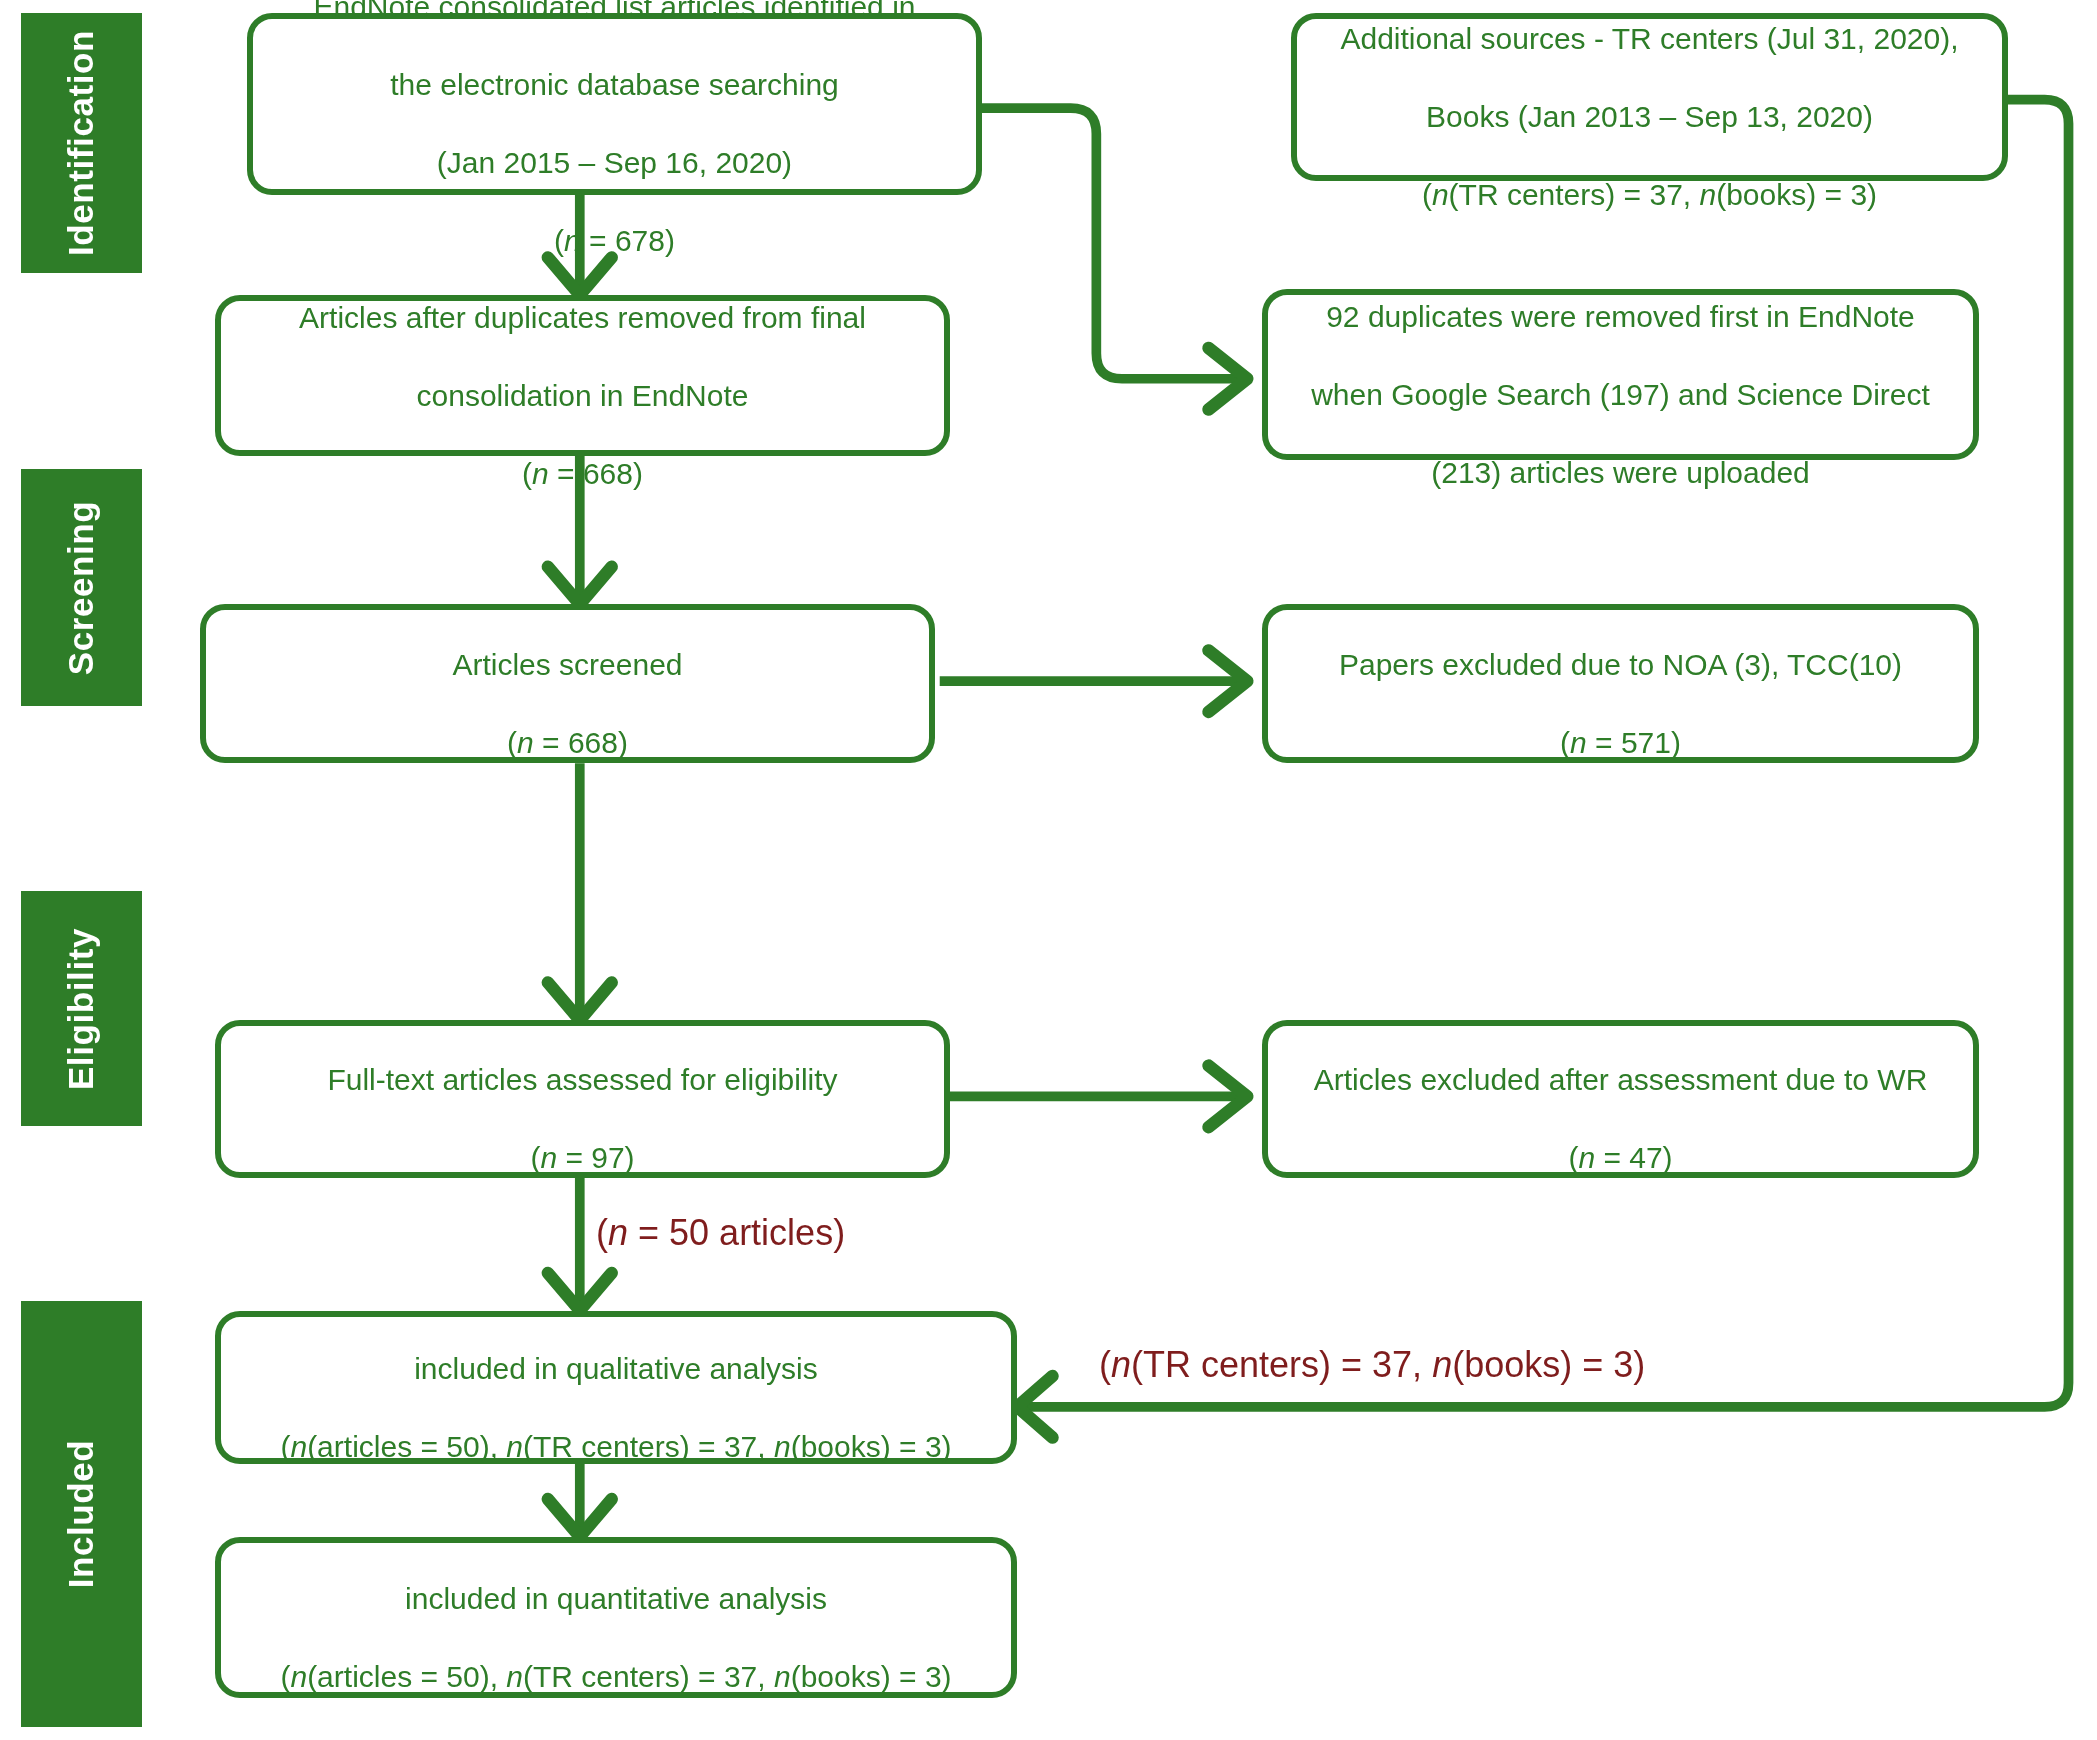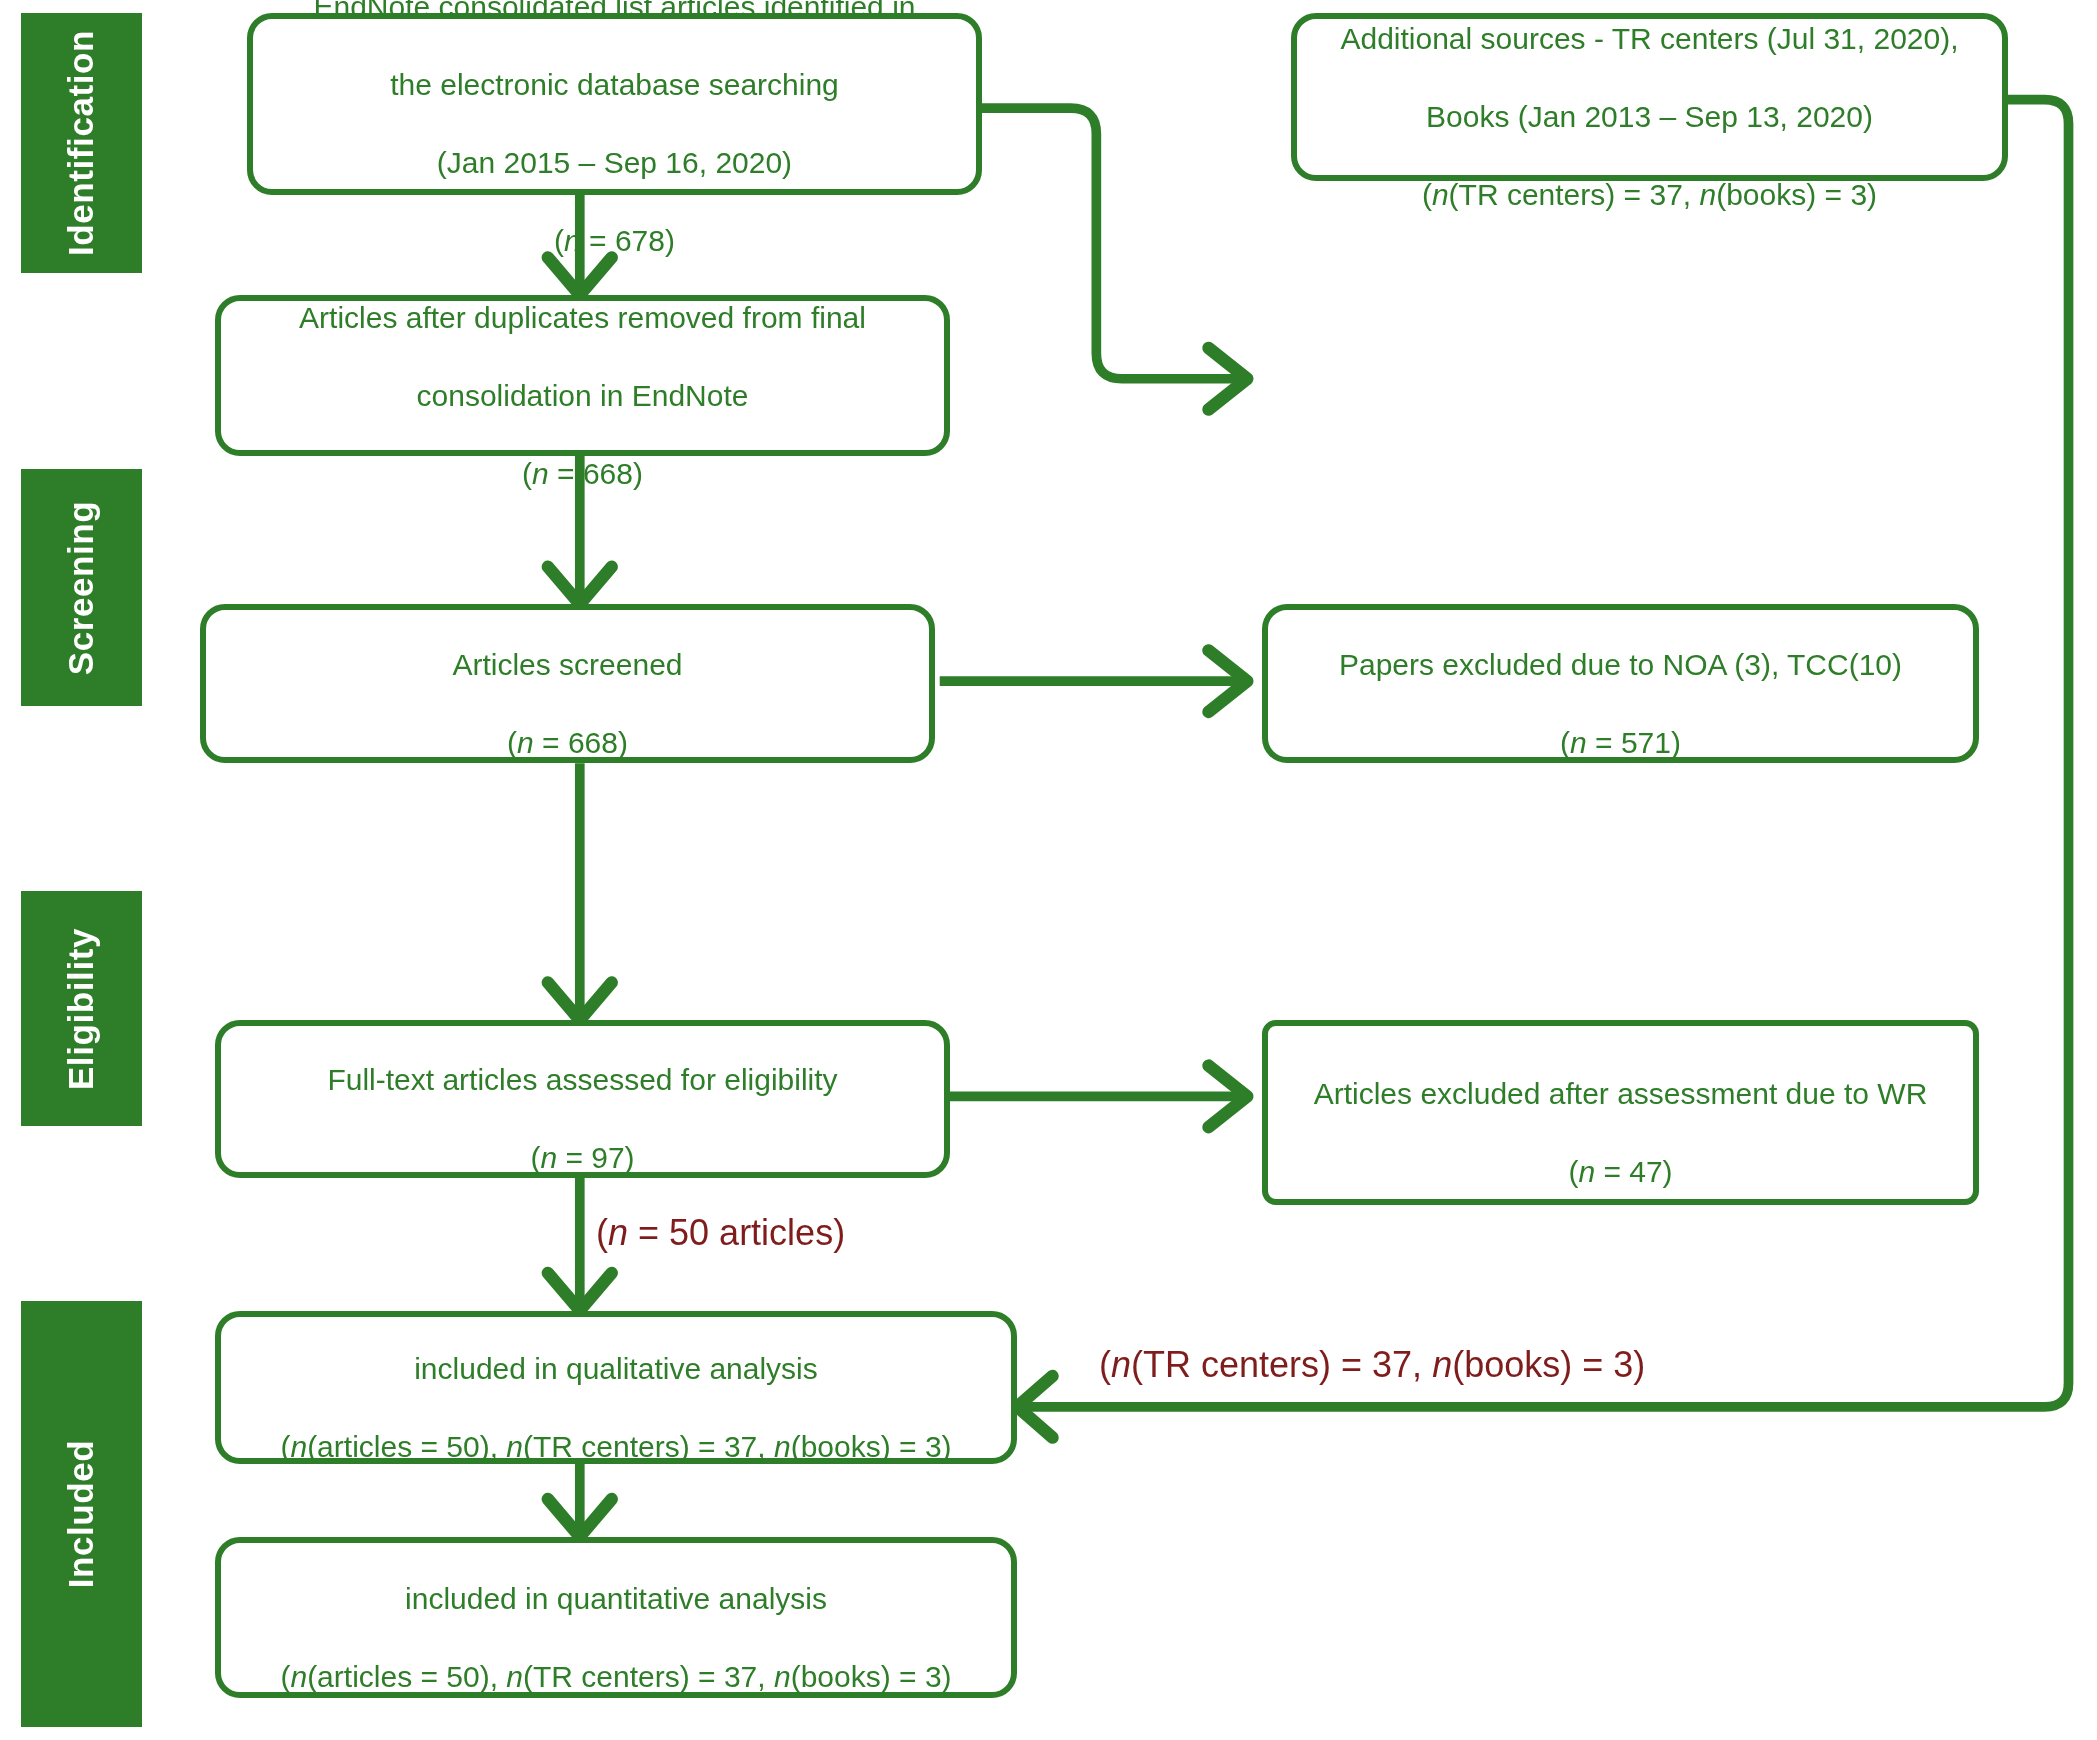--- a/index.html
+++ b/index.html
@@ -163,20 +163,27 @@
   </div>
 
   <div class="node" style="left:215px; top:295px; width:735px; height:161px;">
     <div class="node-text">
       <span>Articles after duplicates removed  from final</span><br>
       <span>consolidation in EndNote</span><br>
       <span>(</span><i>n</i><span> = 668)</span>
     </div>
   </div>
 
+  <div class="node" style="left:1262px; top:289px; width:717px; height:171px;">
+    <div class="node-text">
+      <span>92 duplicates were removed first in EndNote</span><br>
+      <span>when Google Search (197) and Science Direct</span><br>
+      <span>(213) articles were uploaded</span>
+    </div>
+  </div>
 
   <div class="node" style="left:200px; top:604px; width:735px; height:159px;">
     <div class="node-text">
       <span>Articles screened</span><br>
       <span>(</span><i>n</i><span> = 668)</span>
     </div>
   </div>
 
   <div class="node" style="left:1262px; top:604px; width:717px; height:159px;">
     <div class="node-text">
@@ -185,21 +192,21 @@
     </div>
   </div>
 
   <div class="node" style="left:215px; top:1020px; width:735px; height:158px;">
     <div class="node-text">
       <span>Full-text articles assessed for eligibility</span><br>
       <span>(</span><i>n</i><span> = 97)</span>
     </div>
   </div>
 
-  <div class="node" style="left:1262px; top:1020px; width:717px; height:185px;border-radius:14px;">
+  <div class="node" style="left:1262px; top:1020px; width:717px; height:158px;">
     <div class="node-text">
       <span>Articles excluded after assessment due to WR</span><br>
       <span>(</span><i>n</i><span> = 47)</span>
     </div>
   </div>
 
   <div class="node" style="left:215px; top:1311px; width:802px; height:153px;">
     <div class="node-text">
       <span>included in qualitative analysis</span><br>
       <span>(</span><i>n</i><span>(articles = 50), </span><i>n</i><span>(TR centers) = 37, </span><i>n</i><span>(books) = 3)</span>

